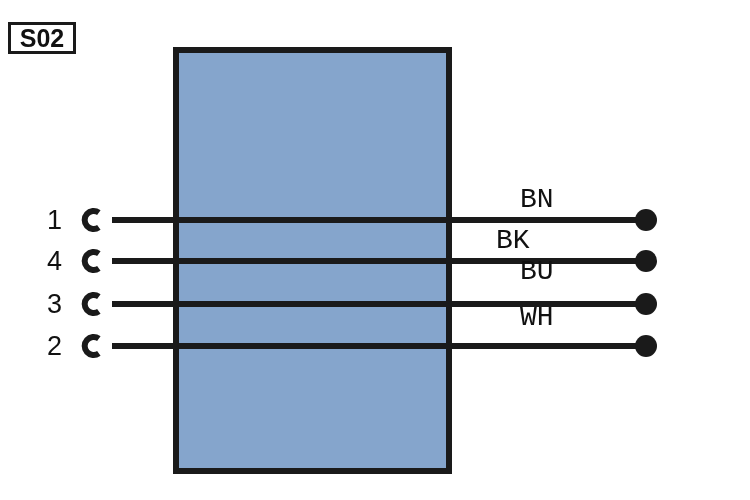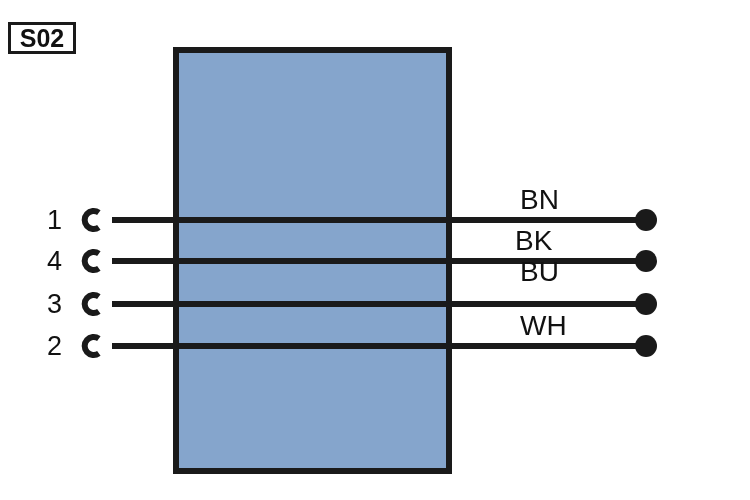--- a/index.html
+++ b/index.html
@@ -50,21 +50,21 @@
     position: absolute;
     font-family: "Liberation Sans", sans-serif;
     font-size: 27px;
     color: #111111;
     text-align: right;
     width: 28px;
     transform: translateY(-50%);
   }
   .wire-label {
     position: absolute;
-    font-family: Liberation Sans, sans-serif;
+    font-family: Liberation Mono, monospace;
     font-size: 28px;
     color: #111111;
     white-space: nowrap;
   }
 </style>
 </head>
 <body>
 
 <div id="canvas">
 
@@ -91,18 +91,18 @@
   </svg>
 
   <div id="pin-numbers">
       <div class="pin-number" style="left: 34px; top: 208px;">1</div>
       <div class="pin-number" style="left: 34px; top: 249px;">4</div>
       <div class="pin-number" style="left: 34px; top: 292px;">3</div>
       <div class="pin-number" style="left: 34px; top: 334px;">2</div>
     </div>
   <div id="wire-labels">
       <div class="wire-label" style="left: 520px; top: 172px;">BN</div>
-      <div class="wire-label" style="left: 515px; top: 213px;">BK</div>
+      <div class="wire-label" style="left: 496px; top: 213px;">BK</div>
       <div class="wire-label" style="left: 520px; top: 244px;">BU</div>
-      <div class="wire-label" style="left: 520px; top: 298px;">WH</div>
+      <div class="wire-label" style="left: 520px; top: 290px;">WH</div>
     </div>
 
 </div>
 
 </body></html>

